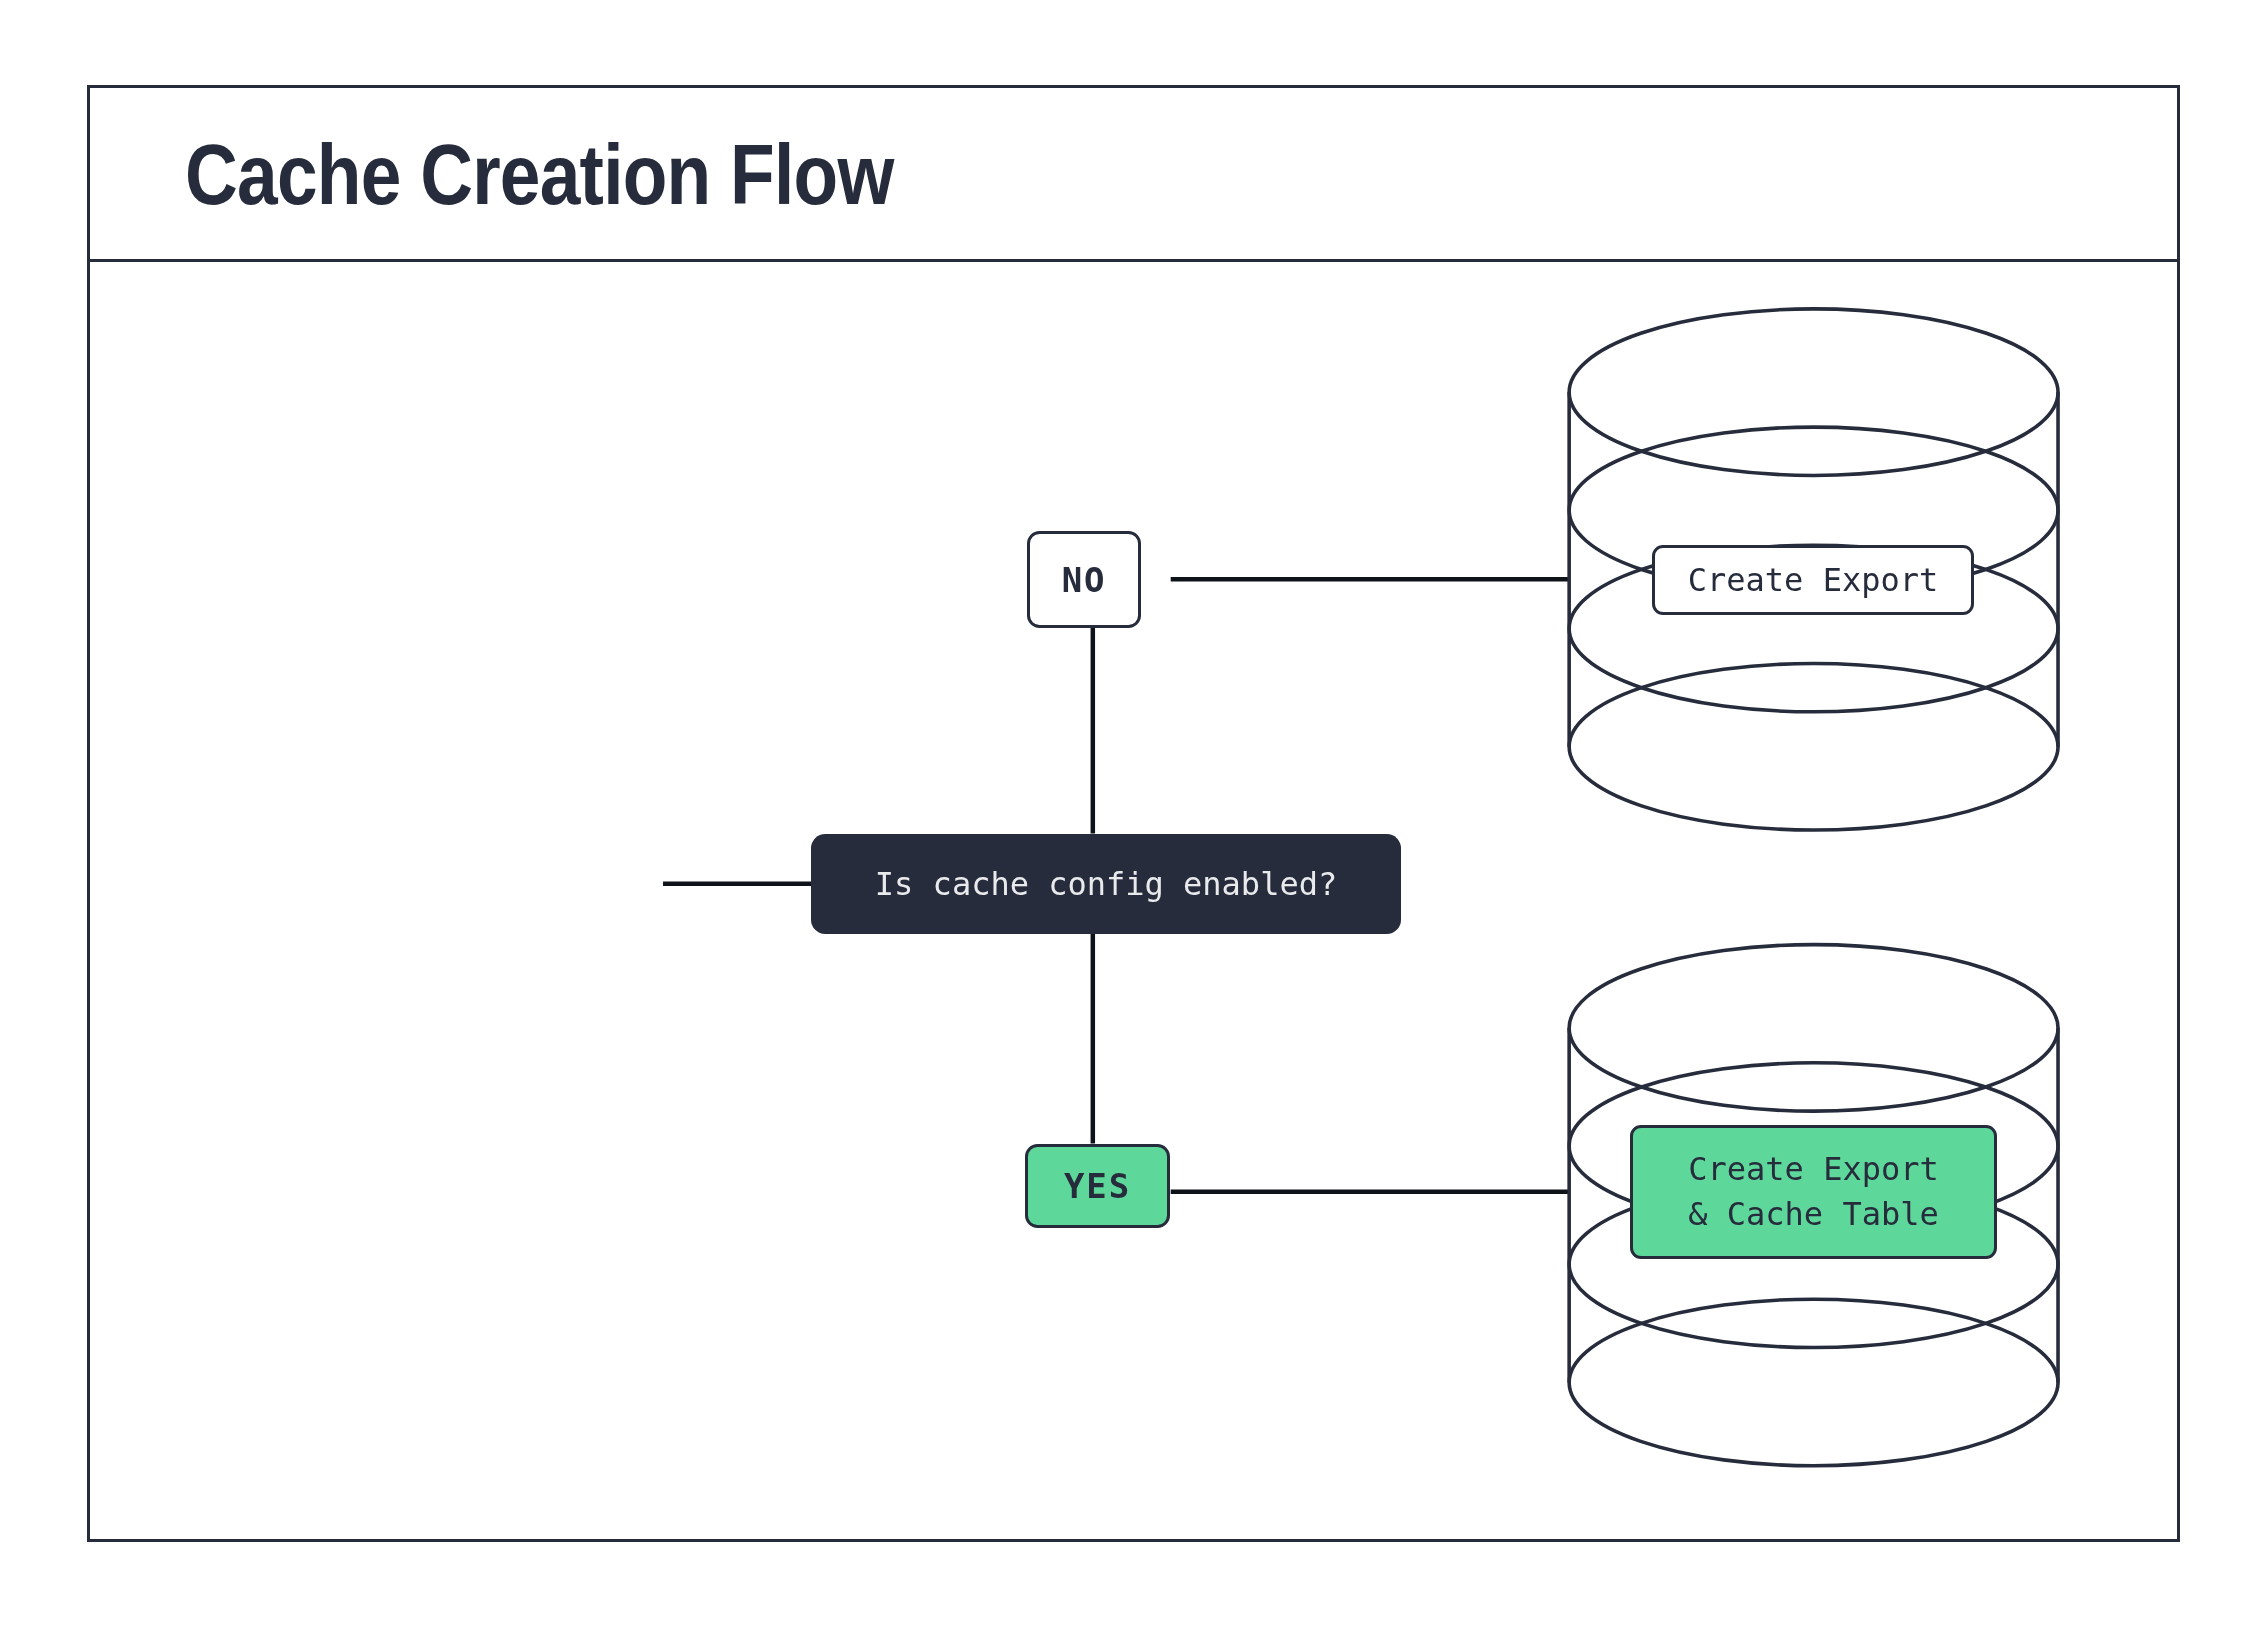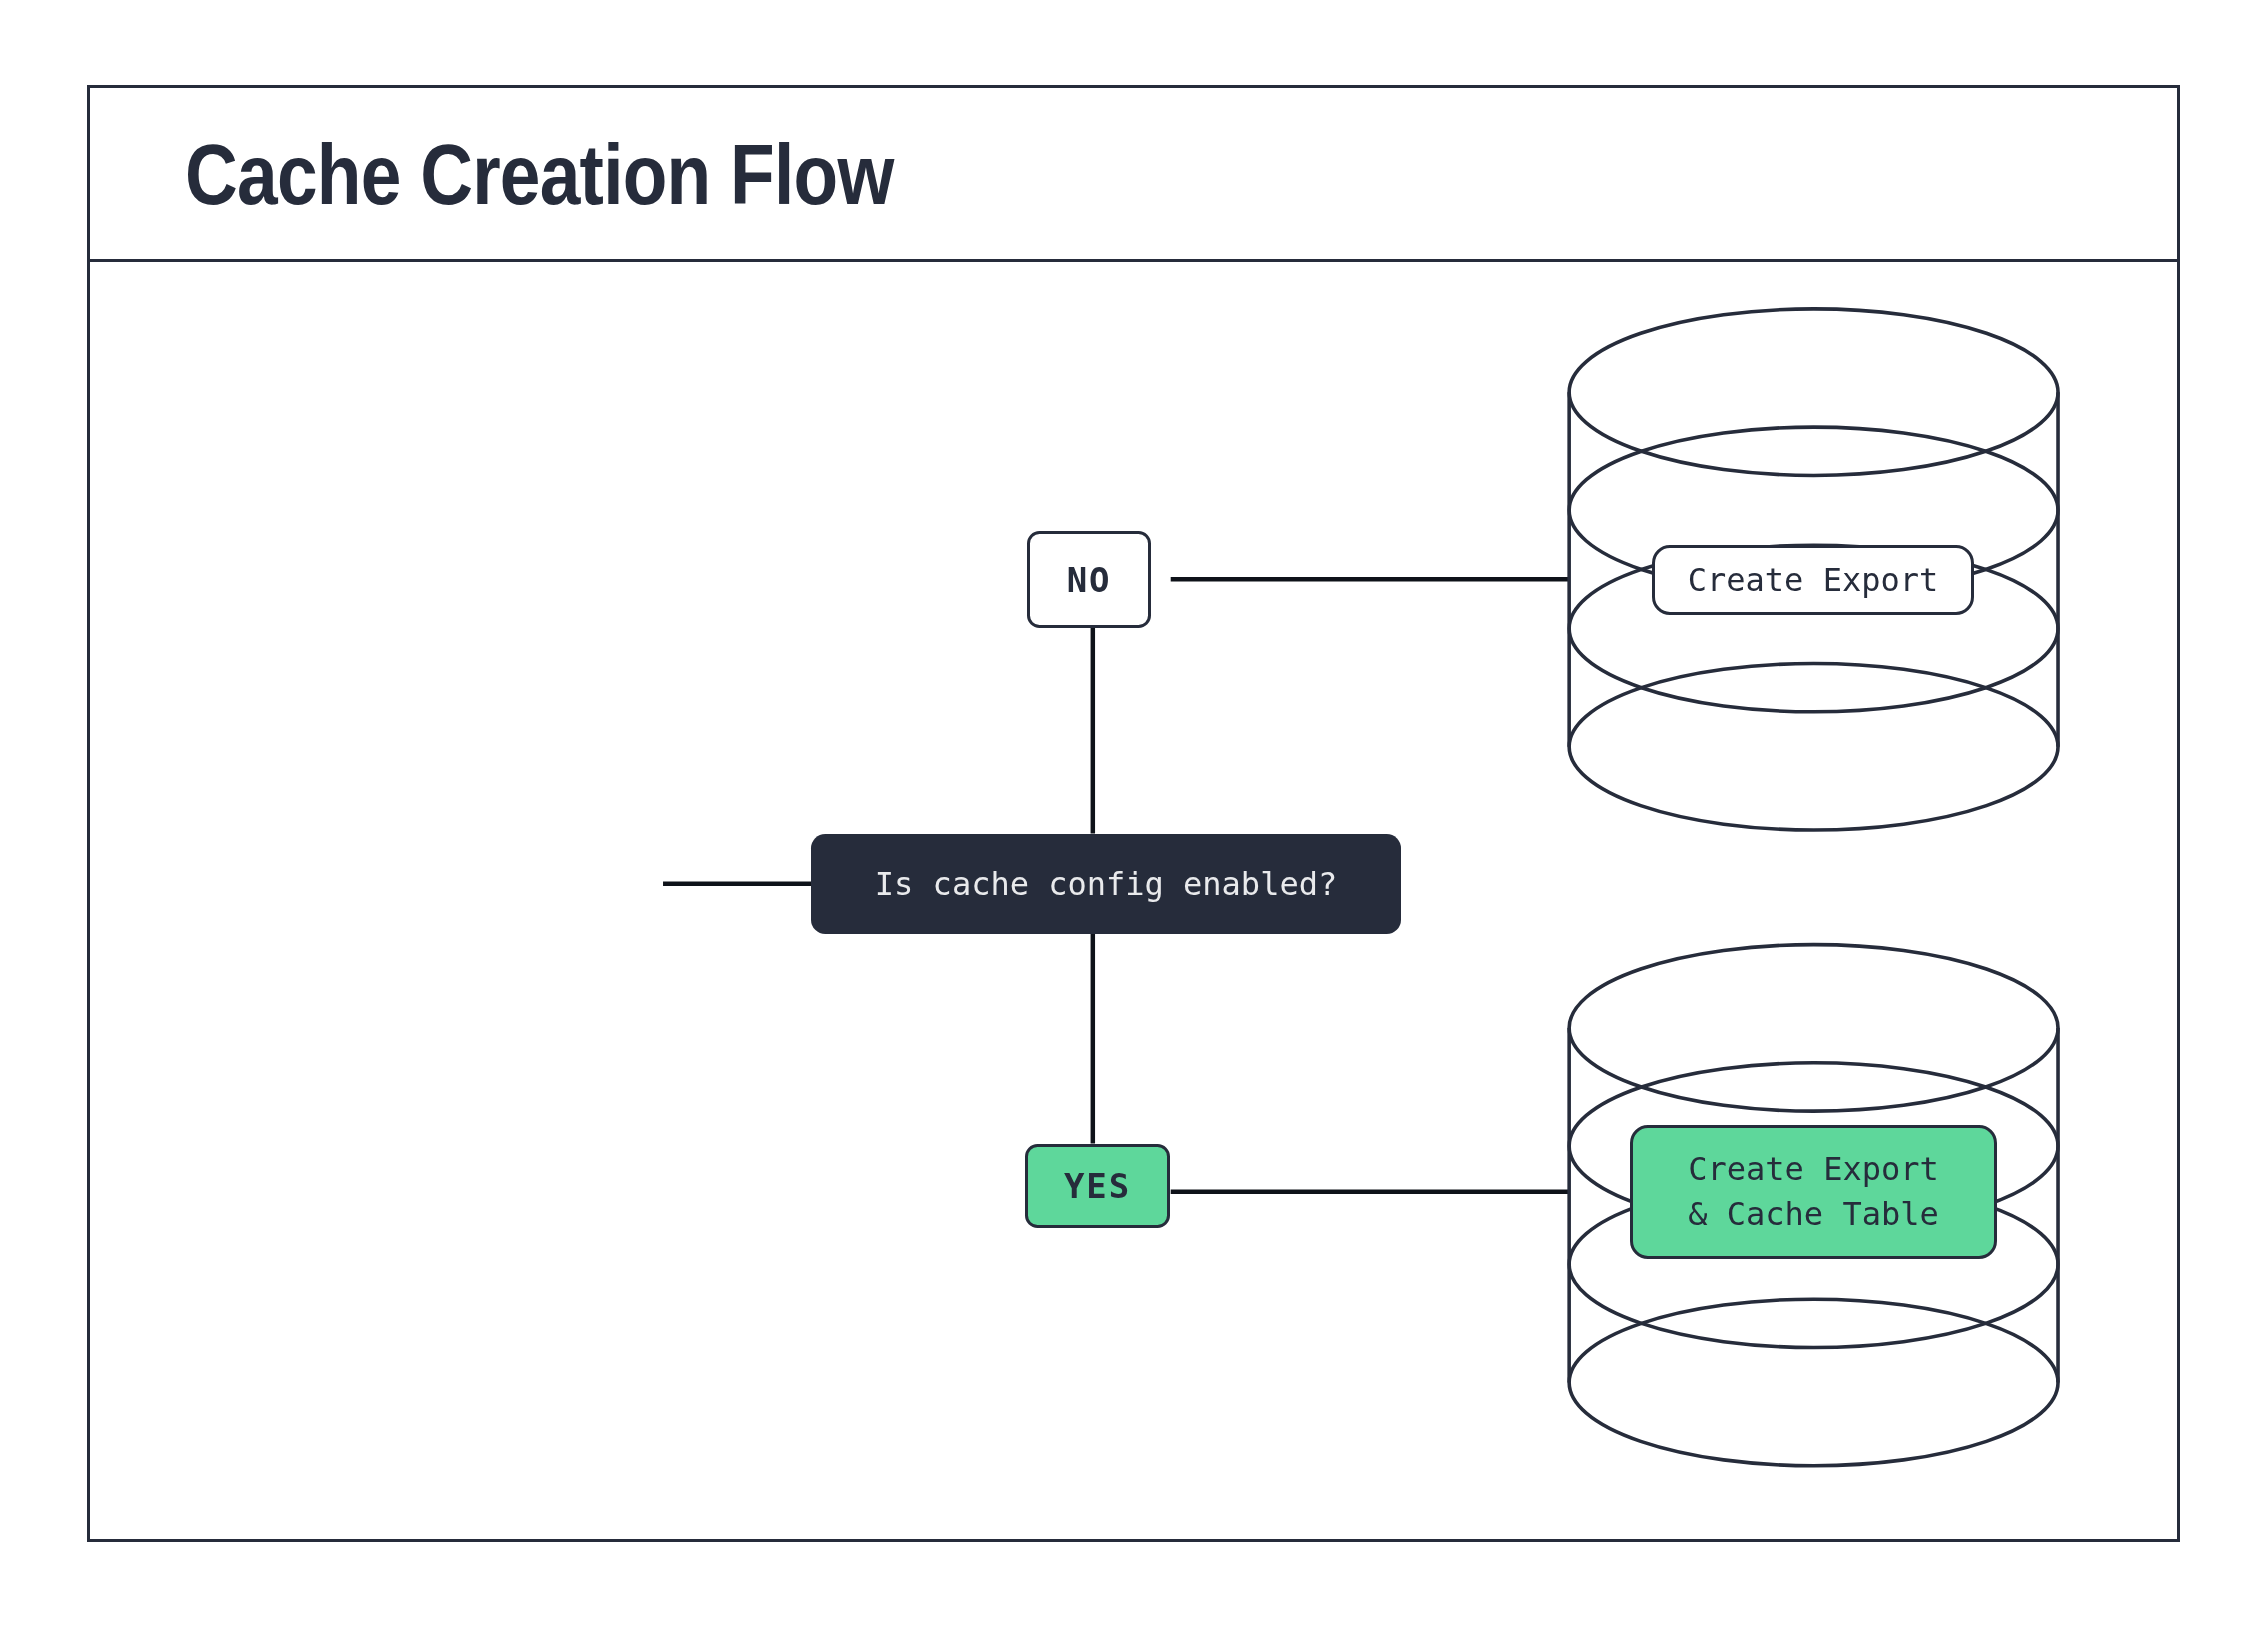--- a/index.html
+++ b/index.html
@@ -62,39 +62,39 @@
     background:var(--green);
     border:3.6px solid var(--ink);
   }
   .node-decision{
     left:811px;top:834px;width:590px;height:100px;
     background:var(--ink);
     color:var(--light-text);
     border-radius:14.3px;
   }
   .node-no{
-    left:1027px;top:531px;width:124px;height:97px;
+    left:1027px;top:531px;width:114px;height:97px;
     background:var(--background);
     border:3.6px solid var(--ink);
     font-weight:bold;font-size:34px;letter-spacing:1.8px;
   }
   .node-yes{
     left:1025px;top:1144px;width:145px;height:84px;
     background:var(--green);
     border:3.6px solid var(--ink);
     font-weight:bold;font-size:34px;letter-spacing:1.8px;
   }
   .db-label{
     position:absolute;
     box-sizing:border-box;
     display:flex;flex-direction:column;align-items:center;justify-content:center;
     text-align:center;
     font-size:32px;
     border:3.6px solid var(--ink);
-    border-radius:18px;
+    border-radius:11px;
   }
   .db-label-export{
     left:1652px;top:545px;width:322px;height:70px;
     background:var(--background);
   }
   .db-label-export-cache{
     left:1630px;top:1125px;width:367px;height:134px;
     background:var(--green);
     line-height:45px;
   }

